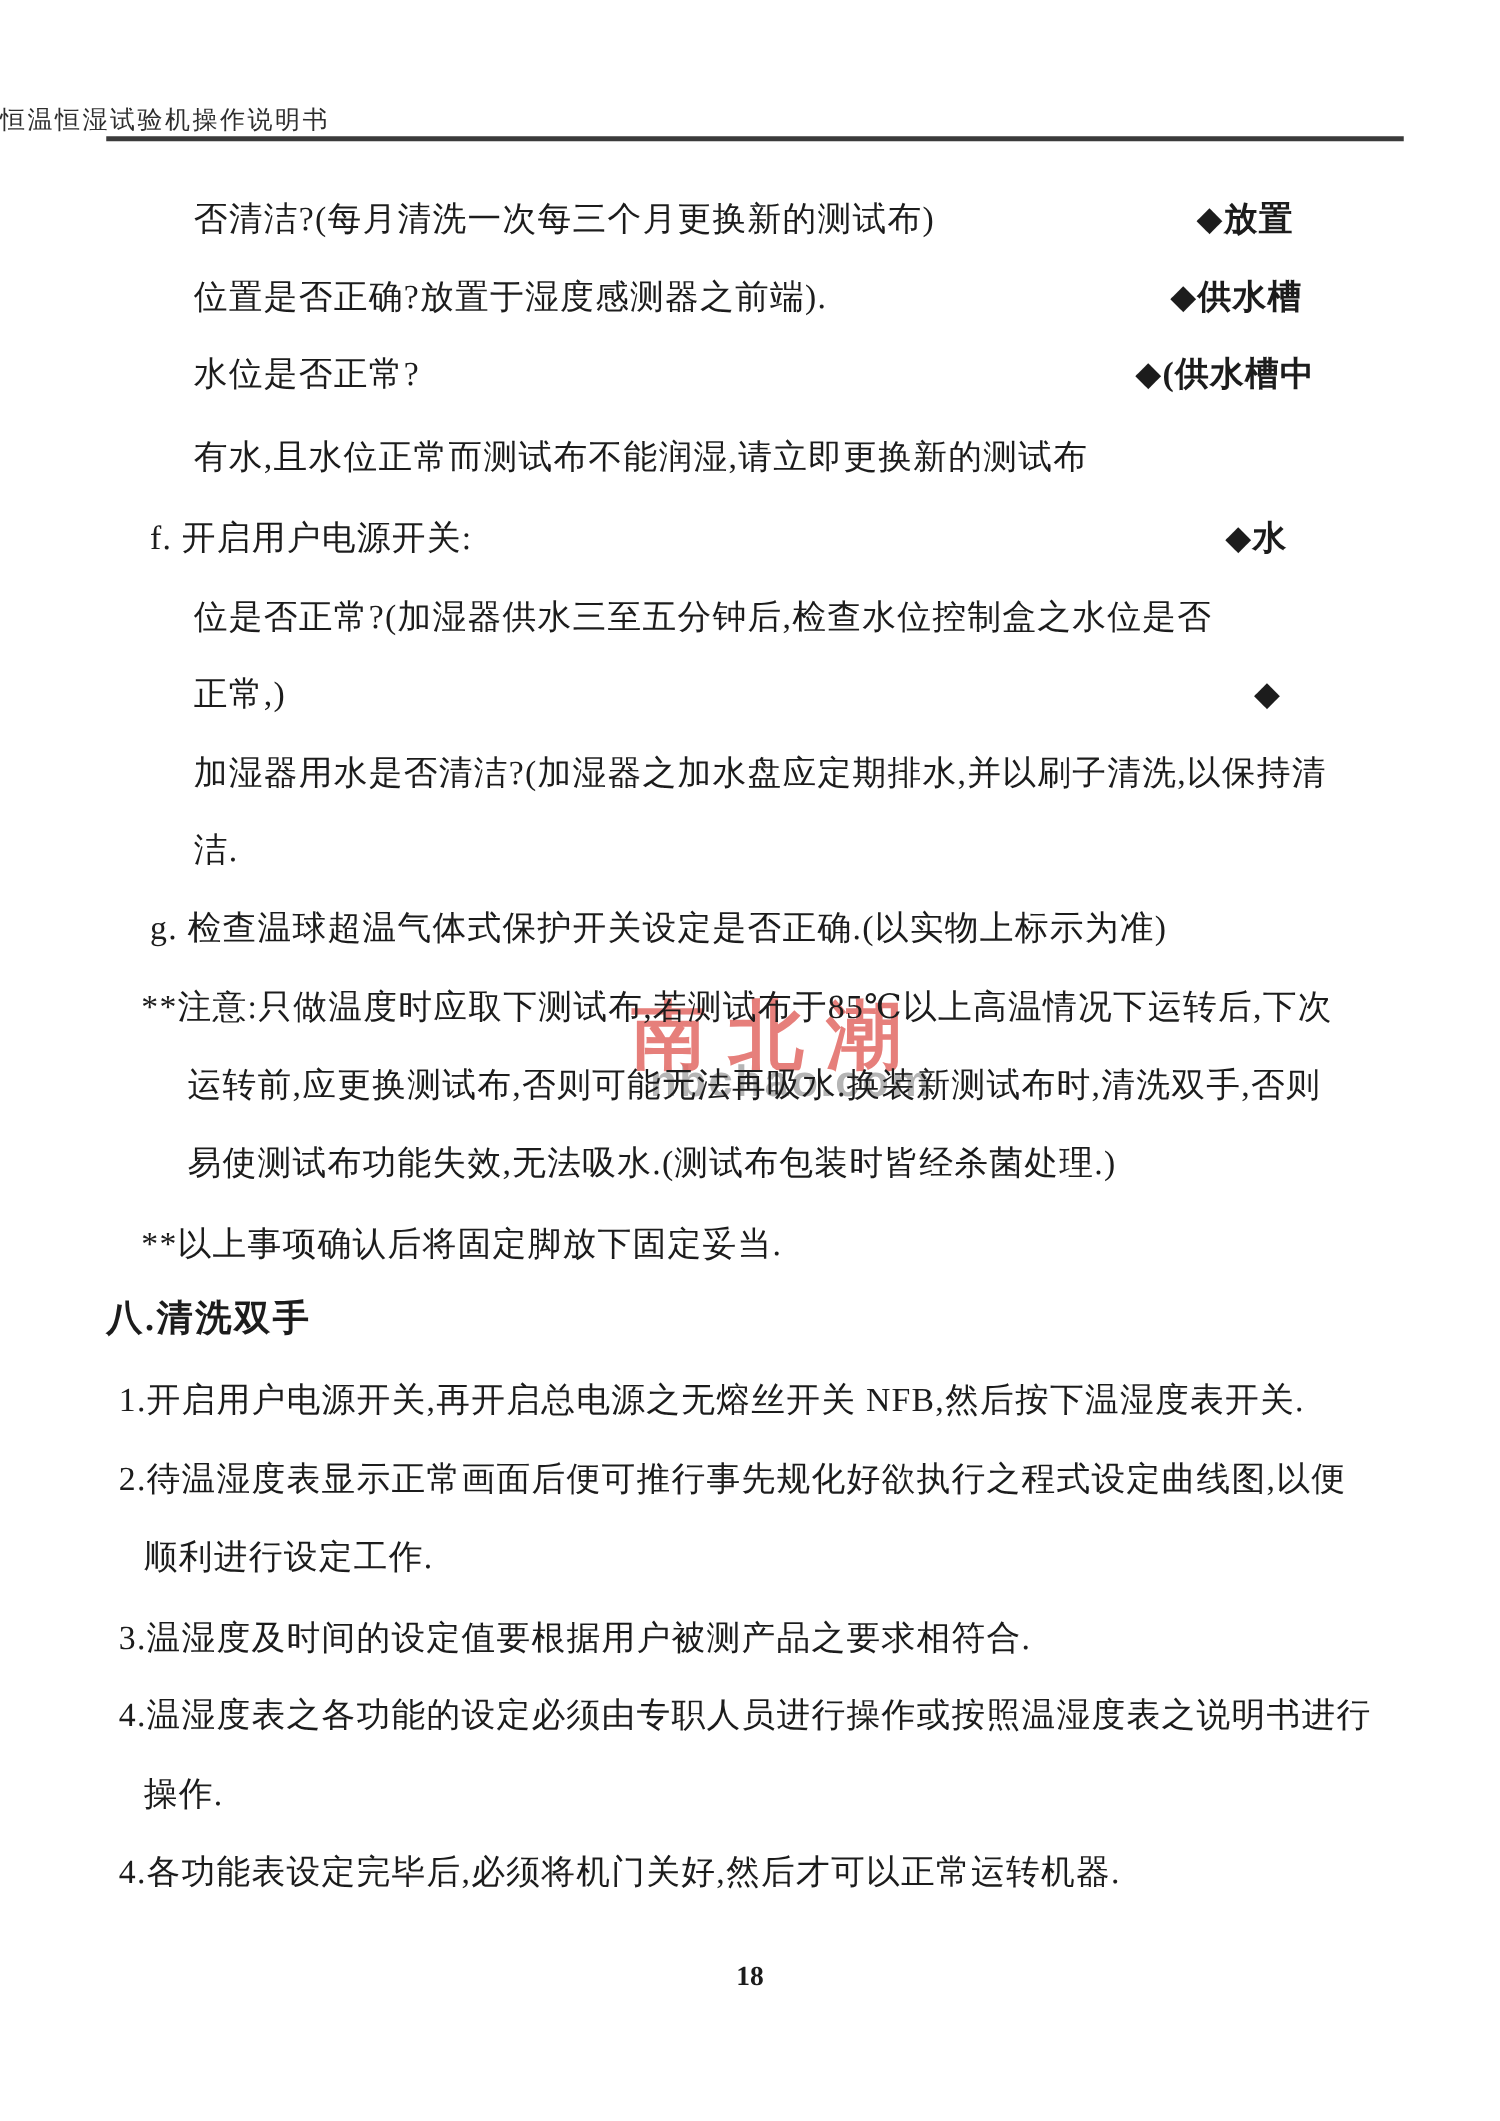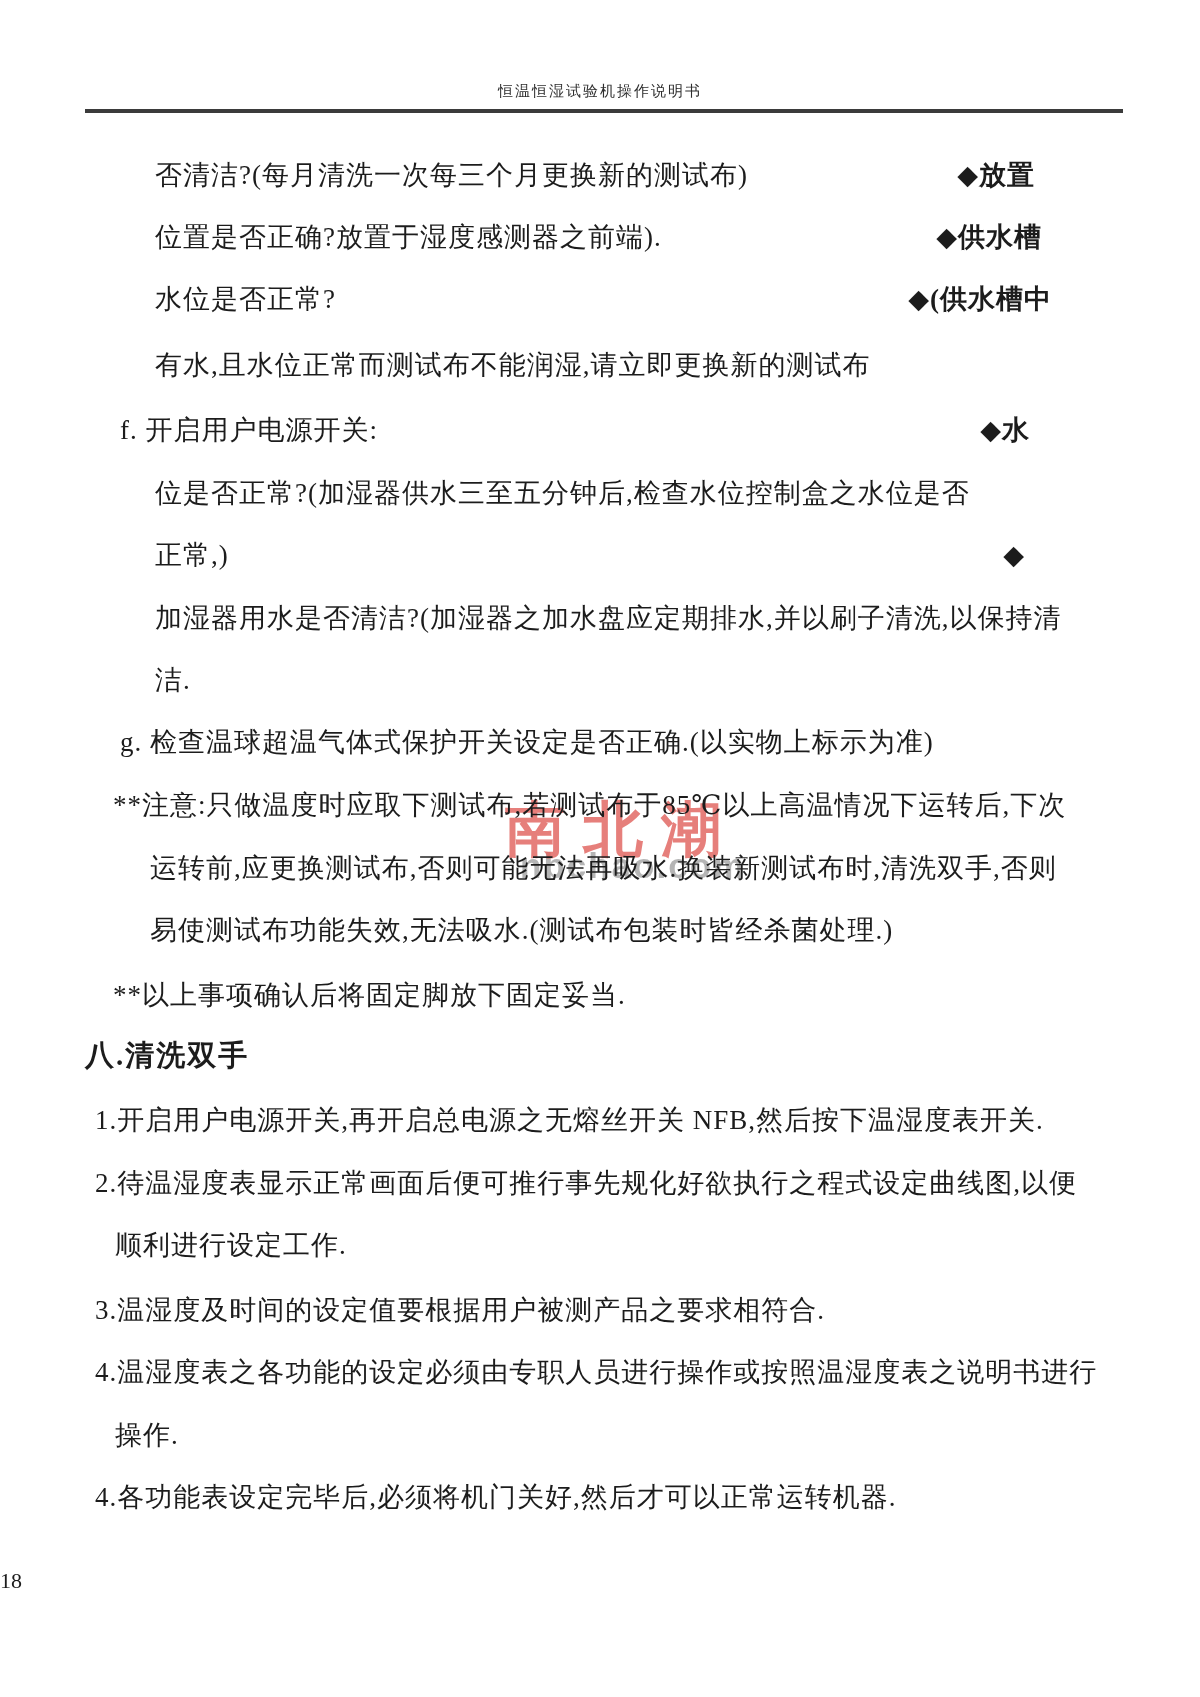--- a/index.html
+++ b/index.html
@@ -6,21 +6,21 @@
   .page{
     position:relative;
     width:1200px;height:1697px;
     background:#ffffff;
     font-family:"Liberation Serif","DejaVu Serif",serif;
     color:#1c1c1c;
     overflow:hidden;
   }
   .header-title{
     position:absolute;top:82px;left:0;width:1200px;
-    text-align:center;font-size:15px;color:#2e2e2e;
+    font-size:20px;color:#2e2e2e;
     letter-spacing:2px;
   }
   .header-rule{
     position:absolute;top:109px;left:85px;width:1038px;height:4px;
     background:#3b3b3b;
   }
   .tline{
     position:absolute;
     font-size:27px;
     line-height:30px;
@@ -40,21 +40,21 @@
     letter-spacing:18px;white-space:nowrap;
     font-family:"DejaVu Serif","Liberation Serif",serif;
   }
   .watermark-url{
     position:absolute;top:846px;left:520px;z-index:0;
     font-size:35px;font-weight:bold;letter-spacing:2px;white-space:nowrap;
     font-family:"Liberation Sans","DejaVu Sans",sans-serif;
   }
   .page-number{
     position:absolute;top:1568px;left:0;width:1200px;
-    font-size:22px;color:#1c1c1c;
+    text-align:center;font-size:22px;color:#1c1c1c;font-weight:bold;
   }
 </style>
 </head>
 <body>
 
 <div class="page">
 
   <div class="header-title">恒温恒湿试验机操作说明书</div>
   <div class="header-rule"></div>
 

